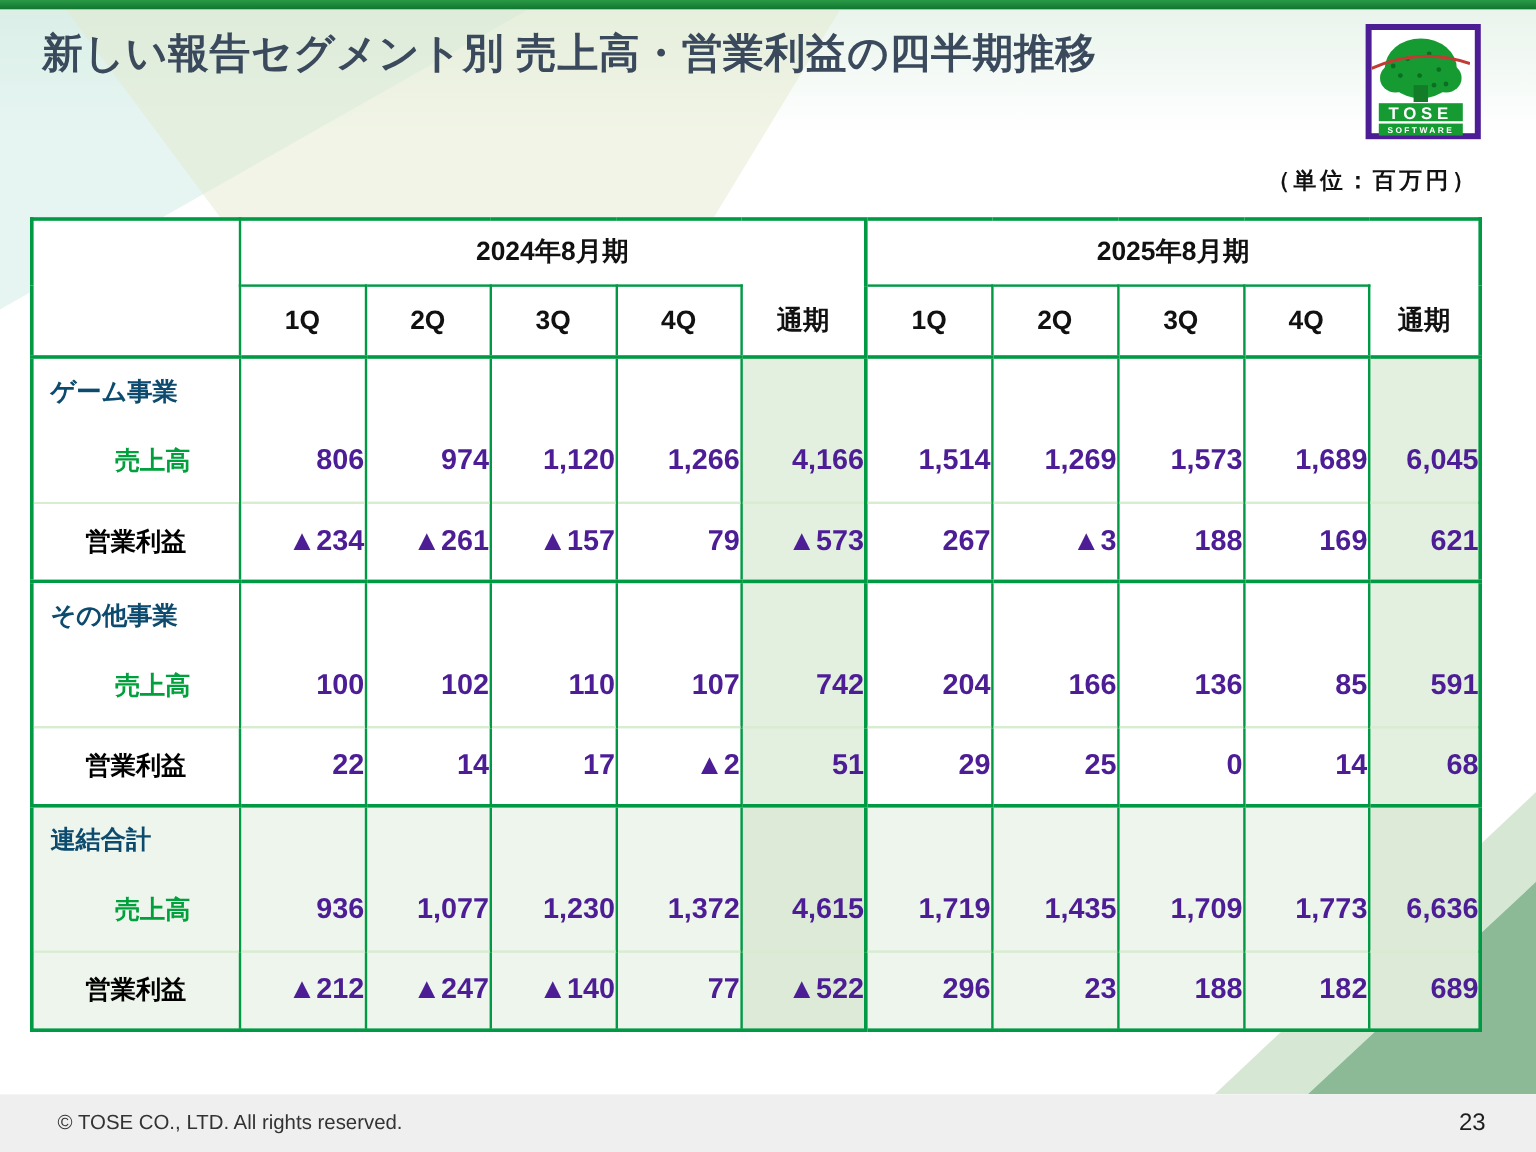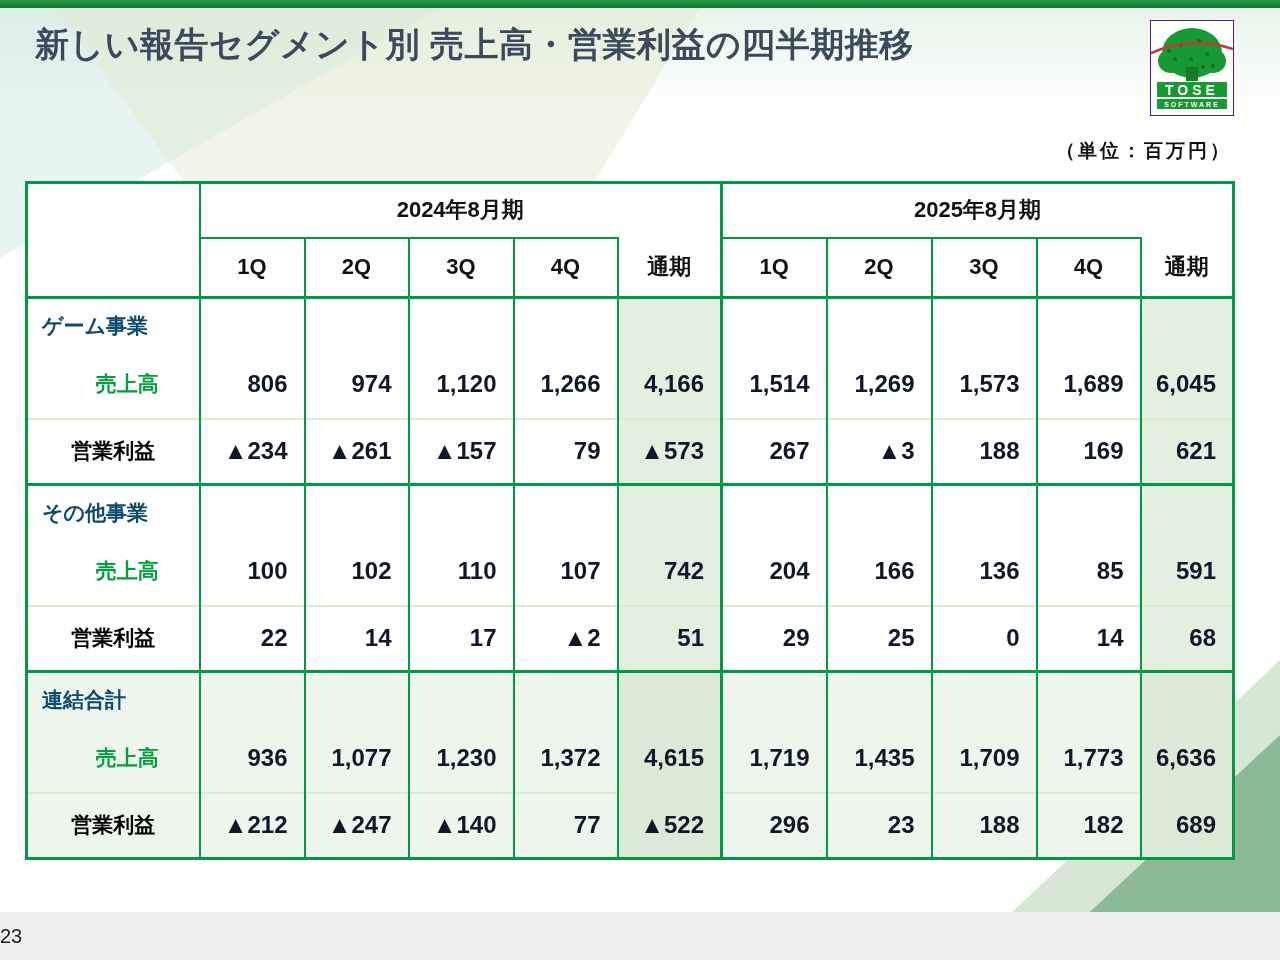--- a/index.html
+++ b/index.html
@@ -43,22 +43,22 @@
     background: #8cba96;
     clip-path: polygon(100% 34.4%, 100% 100%, 32% 100%);
   }
   
   .slide-title {
     position: absolute; left: 35px; top: 22px;
     font-size: 34px; font-weight: bold; color: #3a4a5c;
     letter-spacing: 0.5px; white-space: nowrap;
   }
   .logo {
-    position: absolute; right: 46px; top: 20px; width: 84px; height: 96px;
-    background: #ffffff; border: 1px solid #4c1d95;
+    position: absolute; right: 46px; top: 20px; width: 96px; height: 96px;
+    background: #ffffff; border: 5px solid #4c1d95;
   }
   .unit-note {
     position: absolute; right: 48px; top: 138px;
     font-size: 19px; font-weight: bold; color: #111;
     letter-spacing: 3px; white-space: nowrap;
   }
   
   table.qtable {
     position: absolute; left: 25px; top: 181px;
     width: 1207px; table-layout: fixed;
@@ -77,21 +77,21 @@
   .qtable th.corner { background: #fff; }
   .qtable th.group { border-bottom: none; }
   .qtable th.q { border-top: 2px solid #009a44; }
   .qtable th.annual-h { border-top: none; }
   .p2 { border-left: 3px solid #009a44 !important; }
   tr.r-sales { height: 121px; }
   tr.r-profit { height: 66px; }
   .seg-top { border-top: 3px solid #009a44 !important; }
   .sep { border-top: 2px solid #d8ecd0; }
   td.num {
-    font-size: 24px; color: #0f172a; text-align: right; padding-right: 16px;
+    font-size: 24px; color: #4c1d95; text-align: right; 
     font-weight: bold;
   }
   td.num.tall { vertical-align: bottom; padding-bottom: 20px; }
   td.num.flat { vertical-align: middle; }
   td.annual { background: #e3efdf; }
   tr.total td { background: #eef5ec; }
   tr.total td.annual { background: #dcead7; }
   td.label-cell { position: relative; vertical-align: top; background: #fff; }
   .seg-name {
     padding: 13px 0 0 14px; font-size: 21px; font-weight: bold; color: #0c4a6e;
@@ -275,14 +275,15 @@
         <td class="num flat sep p2">296</td>
         <td class="num flat sep">23</td>
         <td class="num flat sep">188</td>
         <td class="num flat sep">182</td>
         <td class="num flat sep annual">689</td>
       </tr>
     </tbody>
 </table>
 
 <div class="footer">
+  <div class="copyright">© TOSE CO., LTD. All rights reserved.</div>
   <div class="page-number">23</div>
 </div>
 
 </body></html>

